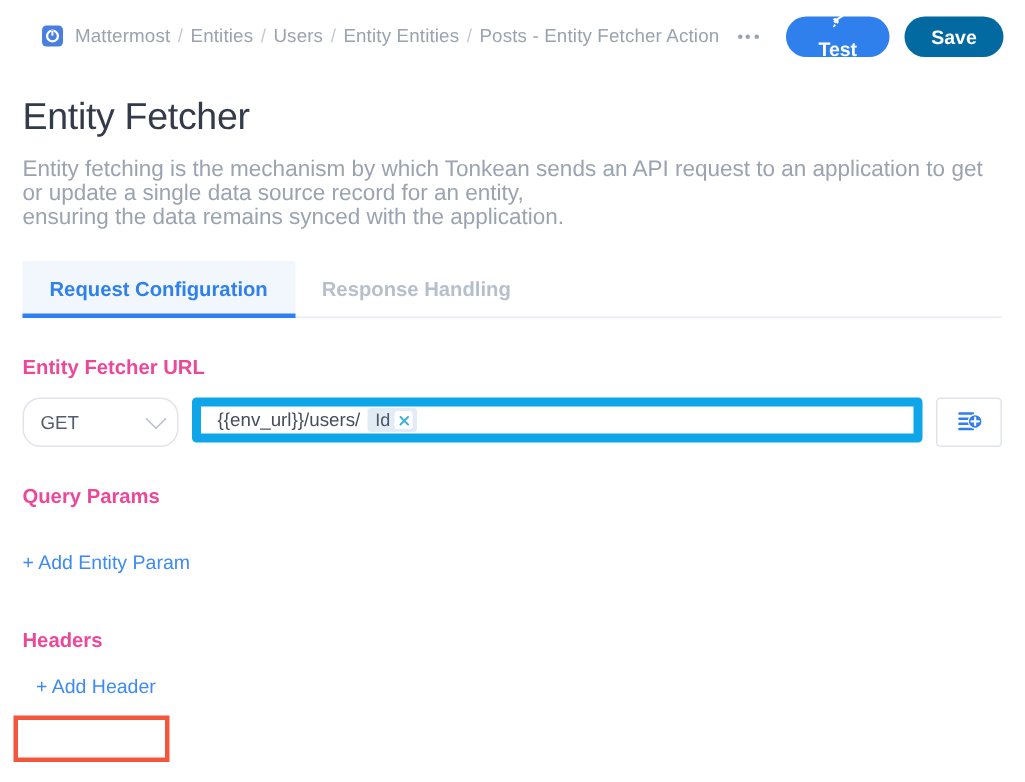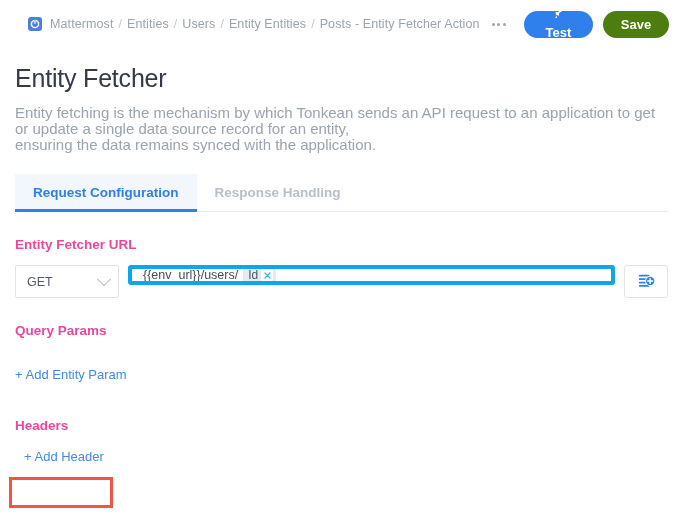--- a/index.html
+++ b/index.html
@@ -84,21 +84,21 @@
     padding: 0 16px;
     display: inline-flex;
     align-items: center;
     justify-content: center;
     gap: 5px;
     cursor: pointer;
     font-family: Liberation Sans, sans-serif;
     flex-direction: column;
   }
   .btn-test { background: #2f80ed; min-width: 69px; }
-  .btn-save { background: #4d7c0f; min-width: 66px; }
+  .btn-save { background: #0369a1; min-width: 66px; }
   .rocket-icon svg { display: block; }
 
   
   .page {
     padding: 0 15px;
   }
   .page-title {
     font-size: 25px;
     font-weight: 400;
     color: #333b48;
@@ -156,41 +156,41 @@
   .url-row {
     margin-top: 13px;
     display: flex;
     align-items: stretch;
     gap: 9px;
   }
   .method-select {
     width: 104px;
     height: 33px;
     border: 1px solid #e0e4ea;
-    border-radius: 2px;
+    border-radius: 12px;
     background: #fff;
     display: flex;
     align-items: center;
     justify-content: space-between;
     padding: 0 9px 0 11px;
     box-sizing: border-box;
     font-size: 12.5px;
     color: #515b6b;
     cursor: pointer;
   }
   .chev {
     width: 9px; height: 9px;
     border-right: 1.4px solid #b6bfcc;
     border-bottom: 1.4px solid #b6bfcc;
     transform: rotate(45deg) translate(-2px,-2px);
   }
   .url-input {
     flex: 1 1 auto;
-    height: 20px;
-    border: 4px solid #0ea5e9;
+    height: 30px;
+    border: 6px solid #0ea5e9;
     border-radius: 3px;
     background: #fff;
     display: flex;
     align-items: center;
     padding: 0 11px;
     box-sizing: border-box;
     font-size: 12.5px;
     color: #444d5c;
     gap: 2px;
     overflow: hidden;

